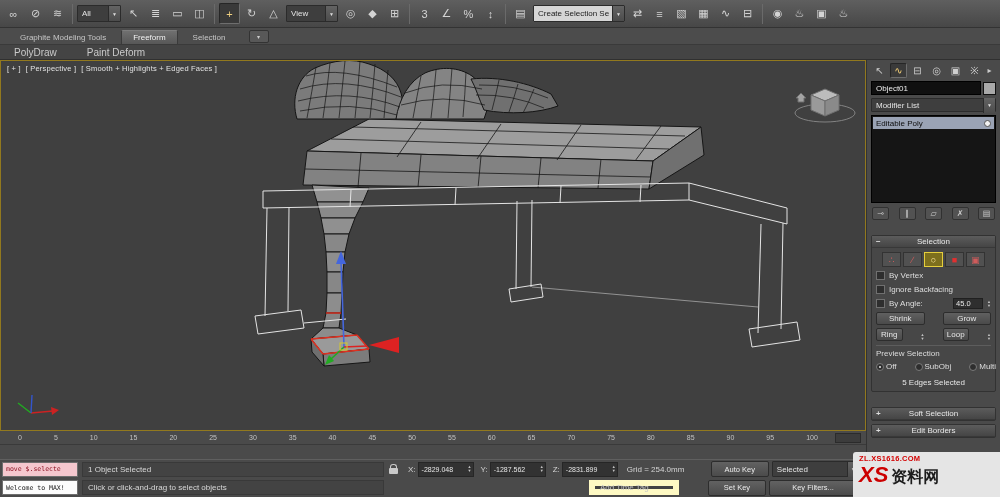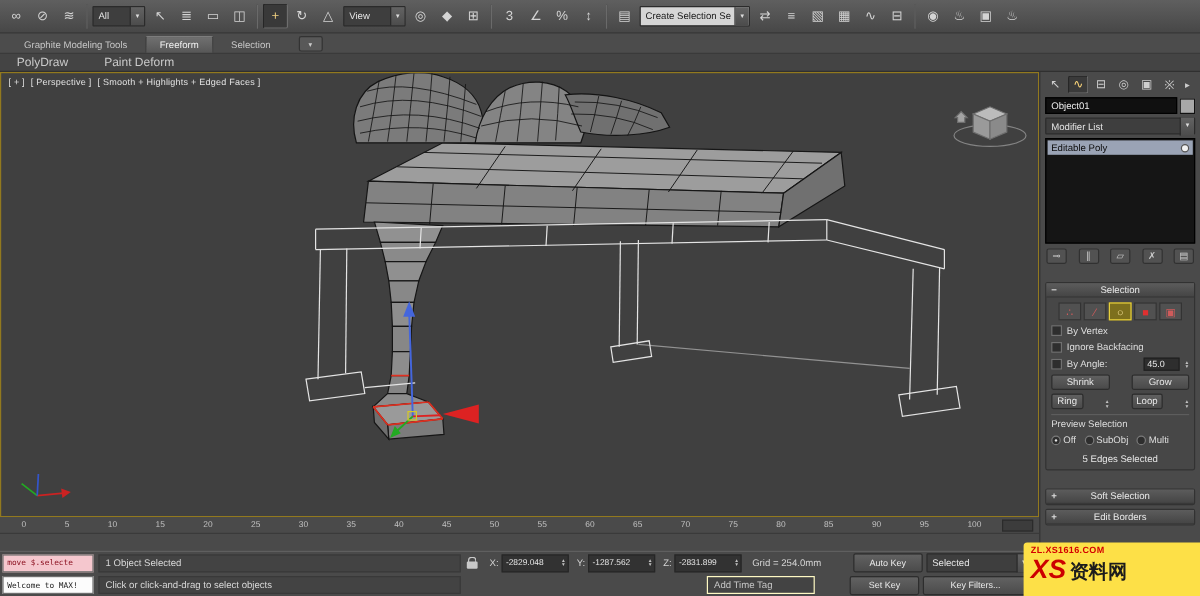--- a/index.html
+++ b/index.html
@@ -71,21 +71,21 @@
   .soi-row .soi:nth-child(3){background:#7d6f1d;border-color:#e6cf3c;color:#ffe9a0}
   .soi-row .soi:nth-child(4){color:#e03030}
   .cb-row{display:flex;align-items:center;gap:4px;font-size:8px;color:#dedede;height:11px}
   .cb{width:9px;height:9px;background:#2e2e2e;border:1px solid #707070;flex:none}
   .angle-field{width:30px;height:11px;background:#2e2e2e;border:1px solid #202020;color:#e8e8e8;font-size:7.5px;display:flex;align-items:center;padding:0 2px;margin-left:auto}
   .spin{display:flex;flex-direction:column;justify-content:center;line-height:4px;font-size:4px;color:#c2c2c2;font-style:normal}
   .spin i{font-style:normal;height:4px}
   .btn-row{display:flex;gap:18px;align-items:flex-end}
   .pbtn{flex:1;height:13px;background:linear-gradient(#606060,#4a4a4a);border:1px solid #2d2d2d;border-radius:2px;color:#e6e6e6;font-size:8px;display:flex;align-items:center;justify-content:center}
   .group-title{font-size:8px;color:#dcdcdc;border-top:1px solid #5d5d5d;padding-top:3px;margin-top:1px}
-  .radio-row{display:flex;gap:7px;align-items:center;height:11px}
+  .radio-row{display:flex;gap:18px;align-items:center;height:11px}
   .radio-wrap{display:flex;align-items:center;gap:2px}
   .radio{width:8px;height:8px;border-radius:50%;background:#2e2e2e;border:1px solid #7a7a7a;position:relative;flex:none}
   .radio-row .radio-wrap:first-child .radio::after{content:"";position:absolute;left:2px;top:2px;right:2px;bottom:2px;border-radius:50%;background:#e8e8e8}
   .radio-label{font-size:8px;color:#dedede}
   .sel-status{text-align:center;font-size:8px;color:#e6e6e6;padding:3px 0 1px}
 
   
   .statusbar{height:38px;background:#4a4a4a;border-top:1px solid #5f5f5f;display:flex;flex-direction:column;position:relative}
   .sb-row{height:19px;display:flex;align-items:center;padding:0 2px}
   .script-field{width:76px;height:15px;display:flex;align-items:center;padding:0 3px;border:1px solid #6e6e6e;font-family:"DejaVu Sans Mono",monospace;font-size:6.5px;white-space:nowrap;overflow:hidden}
@@ -94,25 +94,25 @@
   .wide-field{width:302px;height:15px;margin-left:4px;background:#434343;border:1px solid #393939;display:flex;align-items:center;padding:0 5px;font-size:8px;color:#d8d8d8;white-space:nowrap;overflow:hidden}
   .lock-btn{width:15px;height:15px;margin-left:2px;display:flex;align-items:center;justify-content:center;border:1px solid transparent}
   .lock-shape{position:relative;width:9px;height:6px;background:#c9c9c9;border-radius:1px;margin-top:4px}
   .lock-shape::before{content:"";position:absolute;top:-4px;left:1px;width:5px;height:4px;border:1.5px solid #c9c9c9;border-bottom:none;border-radius:3px 3px 0 0}
   .coord-label{margin:0 2px 0 7px;font-size:8px;color:#d4d4d4}
   .coord-field{width:56px;height:15px;background:#323232;border:1px solid #262626;color:#e6e6e6;font-size:7px;display:flex;align-items:center;justify-content:space-between;padding:0 1px 0 3px;white-space:nowrap}
   .grid-label{margin-left:9px;font-size:8px;color:#d4d4d4;width:80px;white-space:nowrap}
   .skey-btn{width:58px;height:16px;margin-left:4px;background:linear-gradient(#626262,#4b4b4b);border:1px solid #2d2d2d;border-radius:2px;font-size:7.5px;color:#ebebeb;display:flex;align-items:center;justify-content:center;white-space:nowrap}
   .key-combo{width:88px;height:16px;margin-left:3px}
   .nav-btn{width:16px;height:16px;margin-left:2px;background:#525252;border:1px solid #333;border-radius:2px;display:flex;align-items:center;justify-content:center;font-size:9px;color:#cfcfcf}
-  .time-tag{width:90px;height:15px;margin-left:205px;background:#434343;border:1px solid #fef9c3;display:flex;align-items:center;padding:0 5px;font-size:8px;color:#c6c6c6;white-space:nowrap}
+  .time-tag{width:90px;height:15px;margin-left:205px;background:#434343;border:6px solid #fef9c3;display:flex;align-items:center;padding:0 5px;font-size:8px;color:#c6c6c6;white-space:nowrap}
   .setkey-ml{margin-left:29px}
 
   
-  .watermark{position:absolute;right:0;bottom:0;width:147px;height:45px;background:#fde047;z-index:50;padding:2px 6px;border-radius:3px 0 0 0}
+  .watermark{position:absolute;right:0;bottom:0;width:147px;height:45px;background:#e5e5e5;z-index:50;padding:2px 6px;border-radius:3px 0 0 0}
   .wm-site{color:#d40000;font-size:7.5px;font-weight:bold;letter-spacing:.3px}
   .wm-row{display:flex;align-items:baseline;gap:3px;margin-top:1px}
   .wm-logo{color:#cc0000;font-size:22px;font-weight:bold;font-style:italic;line-height:22px}
   .wm-name{color:#1c1c1c;font-size:16px;font-weight:bold}
 </style>
 </head>
 <body>
 
 <div class="toolbar" data-name="main-toolbar">
   <span class="tbgroup" data-name="toolbar-link-group">

